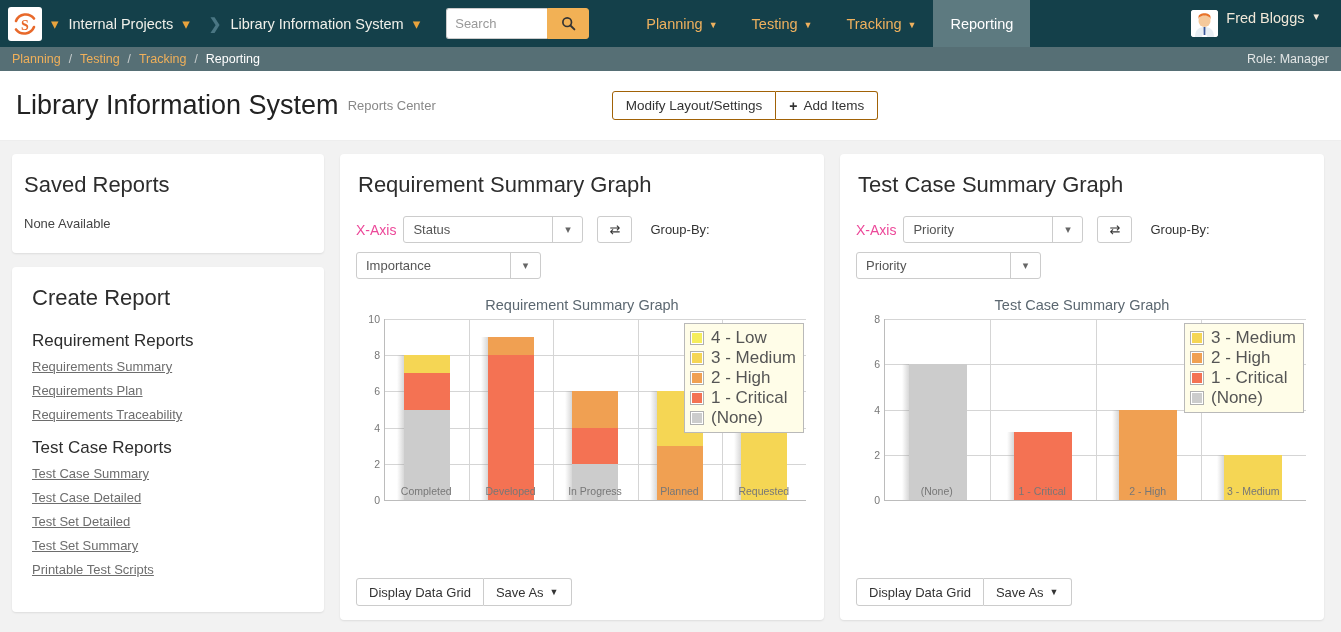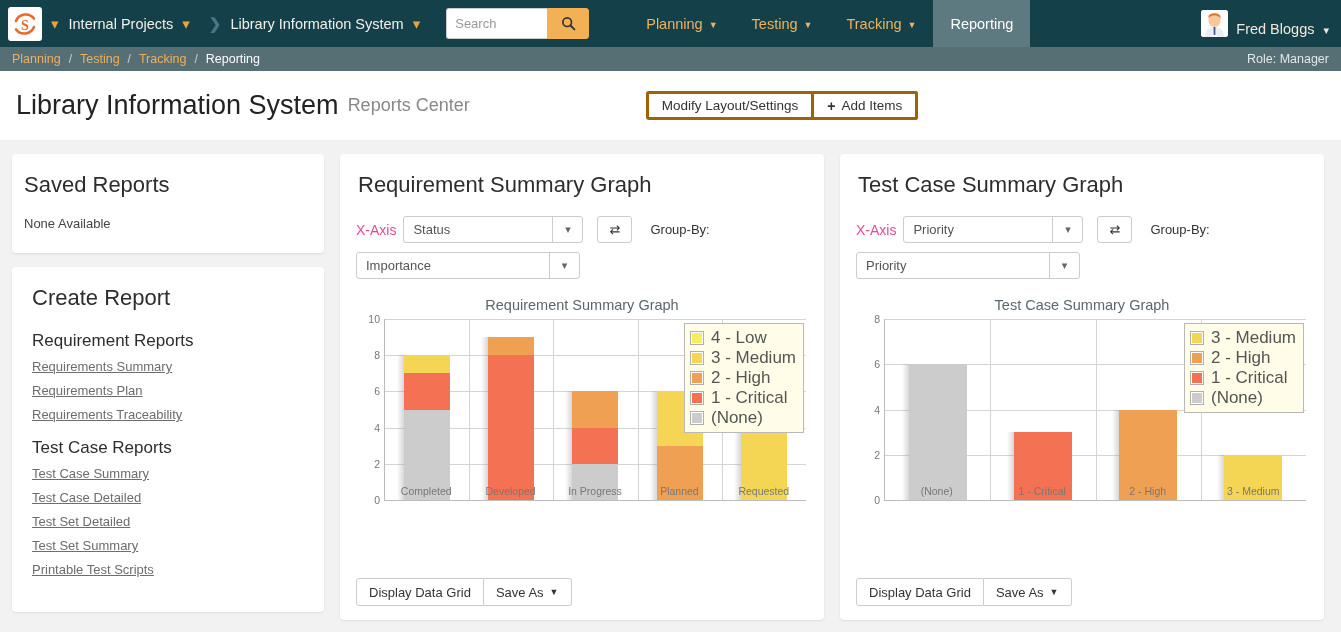--- a/index.html
+++ b/index.html
@@ -94,23 +94,23 @@
     margin-left: 6px;
     font-size: 9px;
     position: relative; top: 1px;
   }
   .nav-item.active {
     background: #5d7a80;
     color: #ffffff;
   }
   .nav-user {
     position: absolute;
-    right: 12px;
-    display: flex;
-    align-items: flex-end;
+    right: 22px;
+    display: flex;
+    align-items: flex-start;
     cursor: pointer;
   }
   .avatar {
     width: 27px; height: 27px;
     border-radius: 3px;
     background: #fff;
     overflow: hidden;
     flex: none;
   }
   .nav-user-name {
@@ -152,33 +152,33 @@
     padding-left: 16px;
     border-bottom: 1px solid #eee;
   }
   .page-title {
     font-size: 27px;
     color: #222;
     font-weight: normal;
     white-space: nowrap;
   }
   .page-sub {
-    font-size: 18px;
+    font-size: 13px;
     color: #888;
     margin-left: 9px;
     white-space: nowrap;
   }
   .head-btns {
     display: flex;
     margin-left: 176px;
   }
   .hbtn {
     height: 29px;
     background: #fff;
-    border: 3px solid #a16207;
+    border: 1px solid #a16207;
     color: #333;
     font-size: 13.5px;
     font-family: "Liberation Sans", sans-serif;
     padding: 0 13px;
     cursor: pointer;
     display: flex; align-items: center;
     white-space: nowrap;
   }
   .hbtn:first-child { border-radius: 3px 0 0 3px; }
   .hbtn:last-child { border-radius: 0 3px 3px 0; border-left: none; }
@@ -264,21 +264,21 @@
   }
   .sel .sel-arrow {
     width: 30px;
     height: 100%;
     border-left: 1px solid #ccc;
     display: flex; align-items: center; justify-content: center;
     color: #666;
     font-size: 11px;
   }
   .sel-xaxis { width: 180px; }
-  .sel-group { width: 224px; }
+  .sel-group { width: 185px; }
   .swap-btn {
     width: 35px; height: 27px;
     border: 1px solid #ccc;
     border-radius: 3px;
     background: #fff;
     margin-left: 14px;
     display: flex; align-items: center; justify-content: center;
     cursor: pointer;
     font-size: 13px;
     color: #333;

